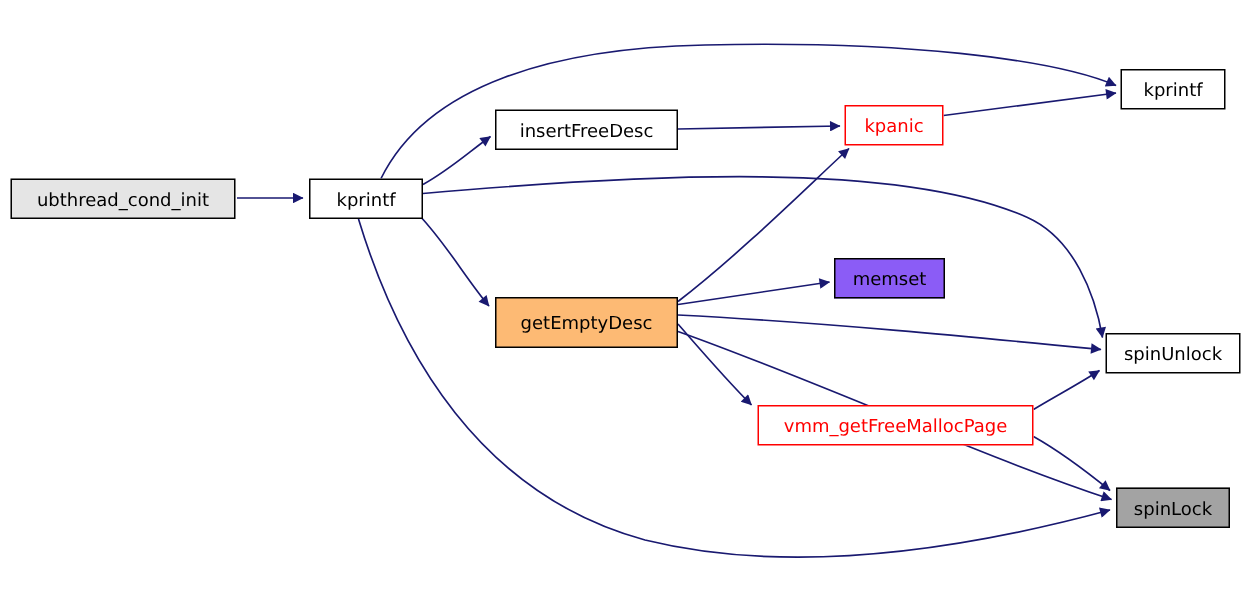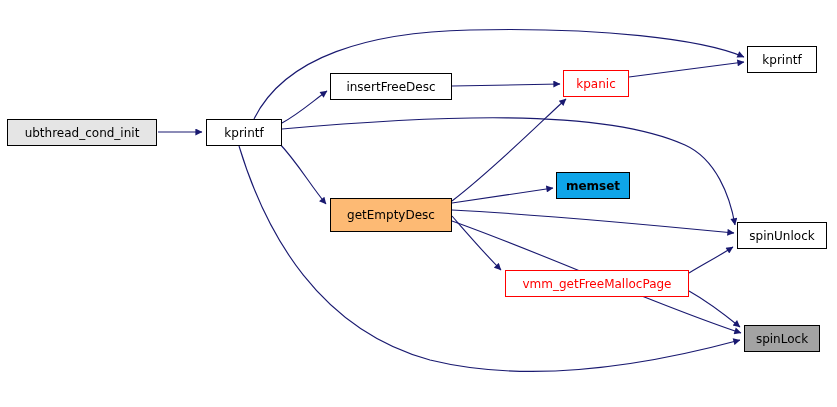--- a/index.html
+++ b/index.html
@@ -61,21 +61,21 @@
     </div>
     <div class="node" style="left: 330px; top: 73px; width: 122px; height: 27px; background: rgb(255, 255, 255); border-color: rgb(0, 0, 0); color: rgb(0, 0, 0);">
       <span>insertFreeDesc</span>
     </div>
     <div class="node" style="left: 563px; top: 70px; width: 66px; height: 27px; background: rgb(255, 255, 255); border-color: rgb(255, 0, 0); color: rgb(255, 0, 0);">
       <span>kpanic</span>
     </div>
     <div class="node" style="left: 747px; top: 46px; width: 70px; height: 27px; background: rgb(255, 255, 255); border-color: rgb(0, 0, 0); color: rgb(0, 0, 0);">
       <span>kprintf</span>
     </div>
-    <div class="node" style="left: 556px; top: 172px; width: 74px; height: 27px; background: #0ea5e9; border-color: rgb(0, 0, 0); color: rgb(0, 0, 0); font-weight: bold;">
+    <div class="node" style="left: 556px; top: 172px; width: 74px; height: 27px; background: #8b5cf6; border-color: rgb(0, 0, 0); color: rgb(0, 0, 0);">
       <span>memset</span>
     </div>
     <div class="node" style="left: 330px; top: 198px; width: 122px; height: 34px; background: #fdba74; border-color: rgb(0, 0, 0); color: rgb(0, 0, 0);">
       <span>getEmptyDesc</span>
     </div>
     <div class="node" style="left: 505px; top: 270px; width: 184px; height: 27px; background: rgb(255, 255, 255); border-color: rgb(255, 0, 0); color: rgb(255, 0, 0);">
       <span>vmm_getFreeMallocPage</span>
     </div>
     <div class="node" style="left: 737px; top: 222px; width: 90px; height: 27px; background: rgb(255, 255, 255); border-color: rgb(0, 0, 0); color: rgb(0, 0, 0);">
       <span>spinUnlock</span>

